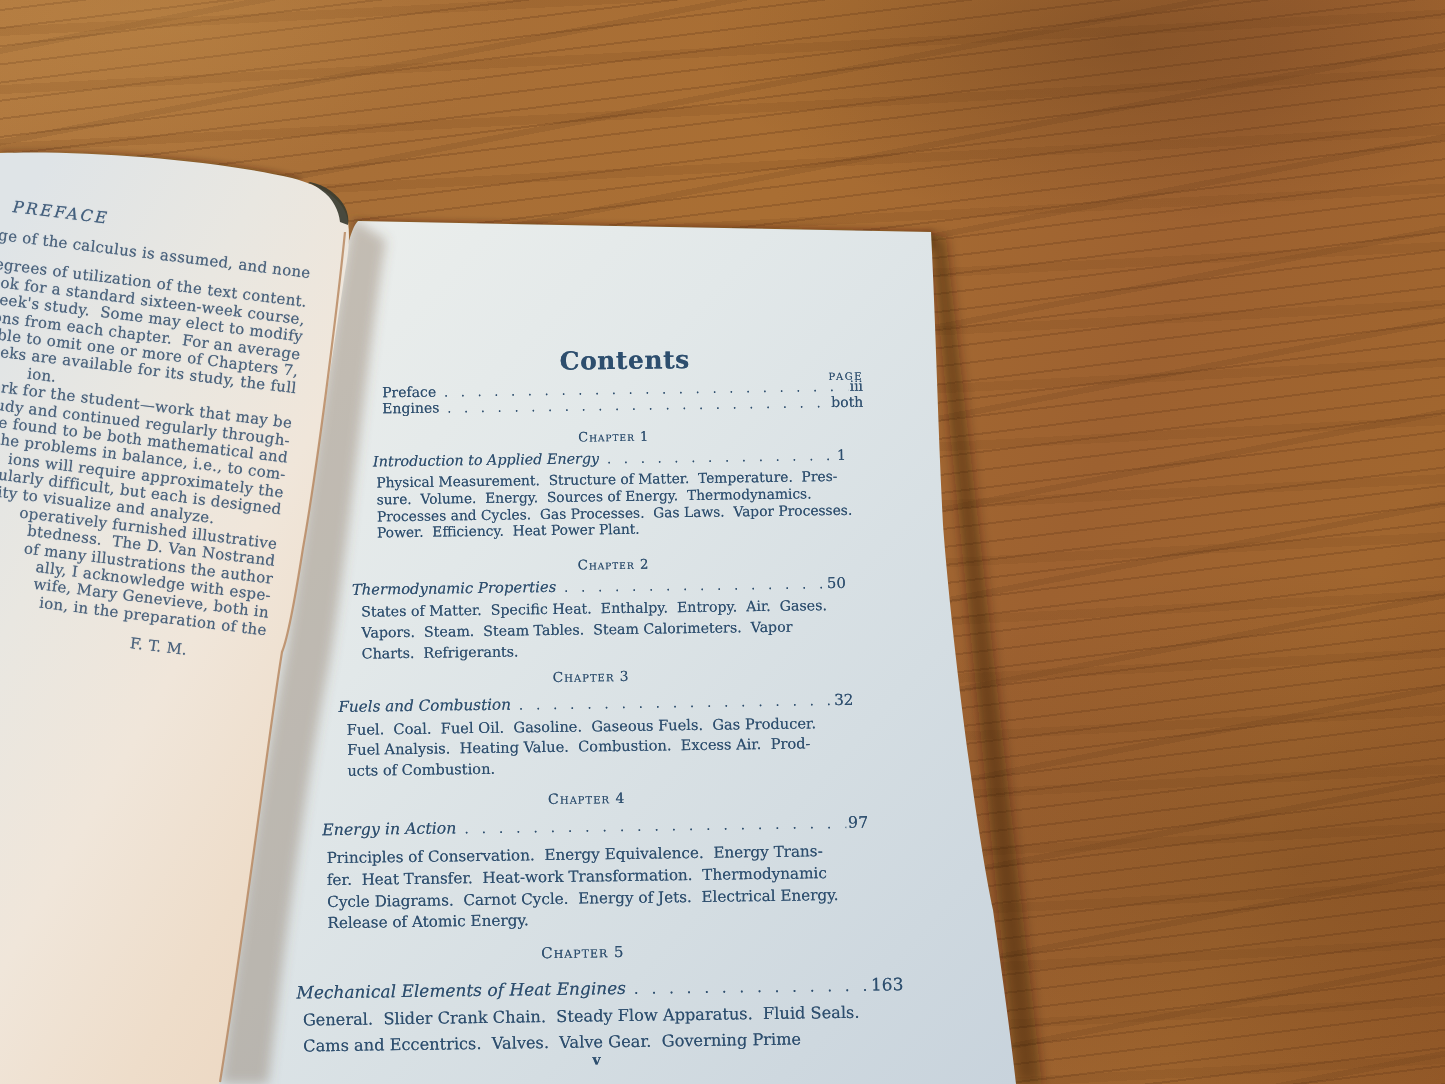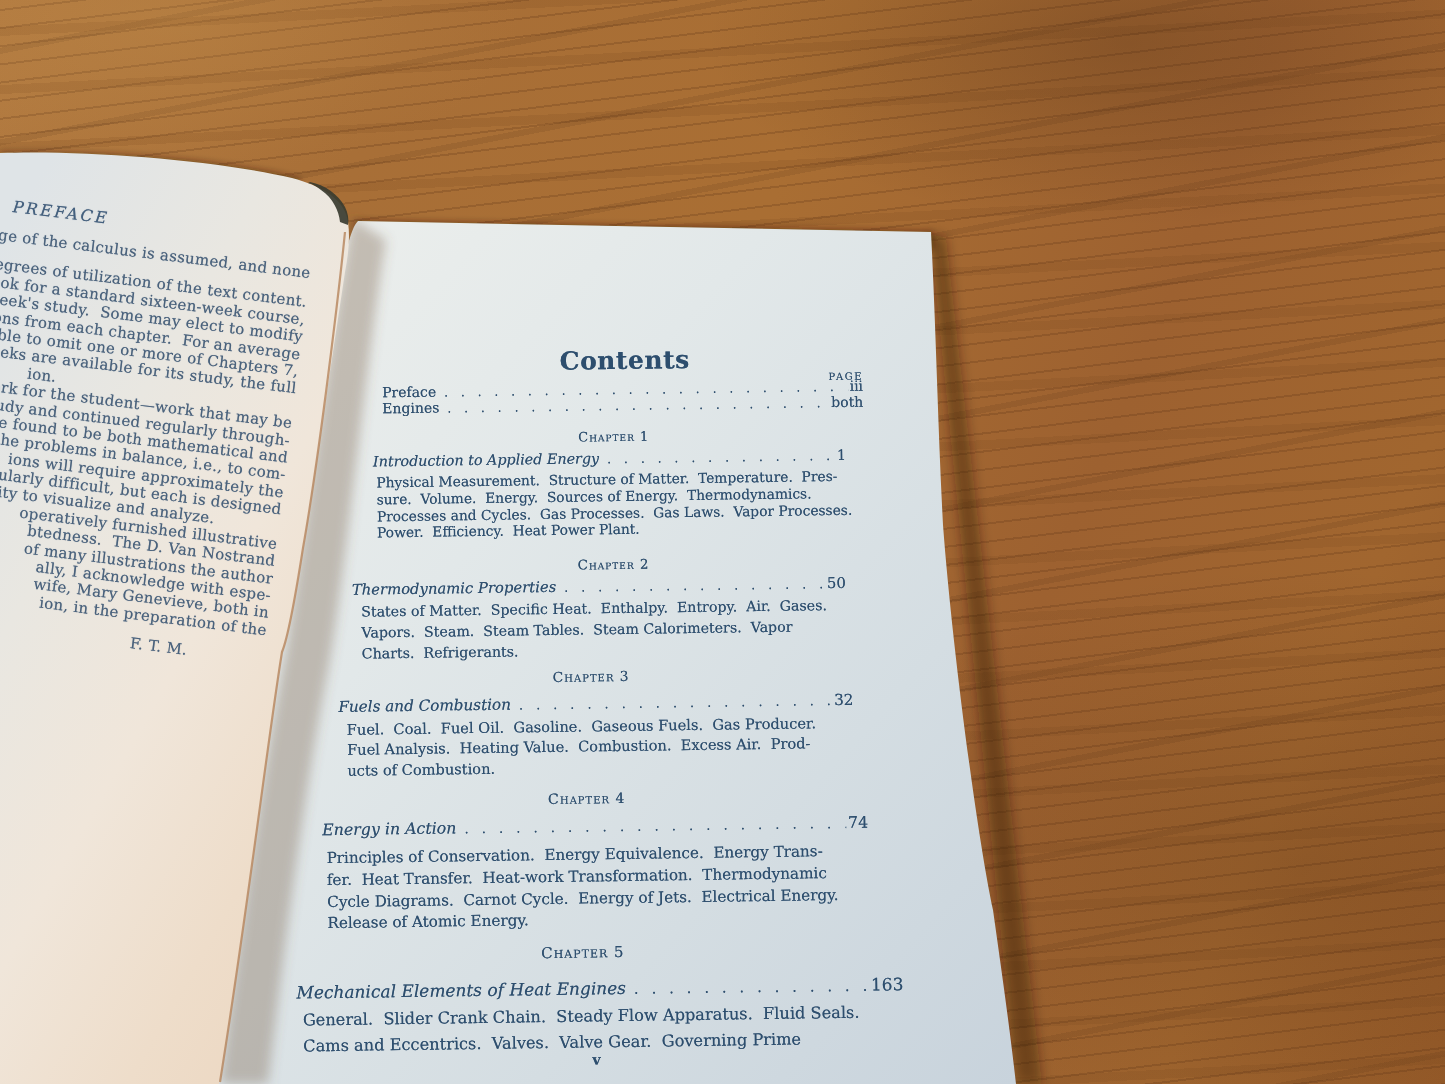--- a/index.html
+++ b/index.html
@@ -237,21 +237,21 @@
           <span class="leader">......................................................................</span>
           <span class="row-num">32</span>
         </div>
         <div class="rp-desc-line" style="left: 345px; top: 717px; font-size: 14.6px;">Fuel.  Coal.  Fuel Oil.  Gasoline.  Gaseous Fuels.  Gas Producer.</div>
         <div class="rp-desc-line" style="left: 345px; top: 737.4px; font-size: 14.6px;">Fuel Analysis.  Heating Value.  Combustion.  Excess Air.  Prod-</div>
         <div class="rp-desc-line" style="left: 345px; top: 757.8px; font-size: 14.6px;">ucts of Combustion.</div>
         <div class="rp-heading" style="left: 424px; top: 790px; font-size: 14.2px;">Chapter 4</div>
         <div class="rp-row chapter-title" style="left: 319px; top: 816px; width: 546px; font-size: 15.8px;">
           <span class="row-label">Energy in Action</span>
           <span class="leader">......................................................................</span>
-          <span class="row-num">74</span>
+          <span class="row-num">97</span>
         </div>
         <div class="rp-desc-line" style="left: 323px; top: 845px; font-size: 15.2px;">Principles of Conservation.  Energy Equivalence.  Energy Trans-</div>
         <div class="rp-desc-line" style="left: 323px; top: 866.8px; font-size: 15.2px;">fer.  Heat Transfer.  Heat-work Transformation.  Thermodynamic</div>
         <div class="rp-desc-line" style="left: 323px; top: 888.6px; font-size: 15.2px;">Cycle Diagrams.  Carnot Cycle.  Energy of Jets.  Electrical Energy.</div>
         <div class="rp-desc-line" style="left: 323px; top: 910.4px; font-size: 15.2px;">Release of Atomic Energy.</div>
         <div class="rp-heading" style="left: 418px; top: 943px; font-size: 15px;">Chapter 5</div>
         <div class="rp-row chapter-title" style="left: 291px; top: 978px; width: 607px; font-size: 17px;">
           <span class="row-label">Mechanical Elements of Heat Engines</span>
           <span class="leader">......................................................................</span>
           <span class="row-num">163</span>

